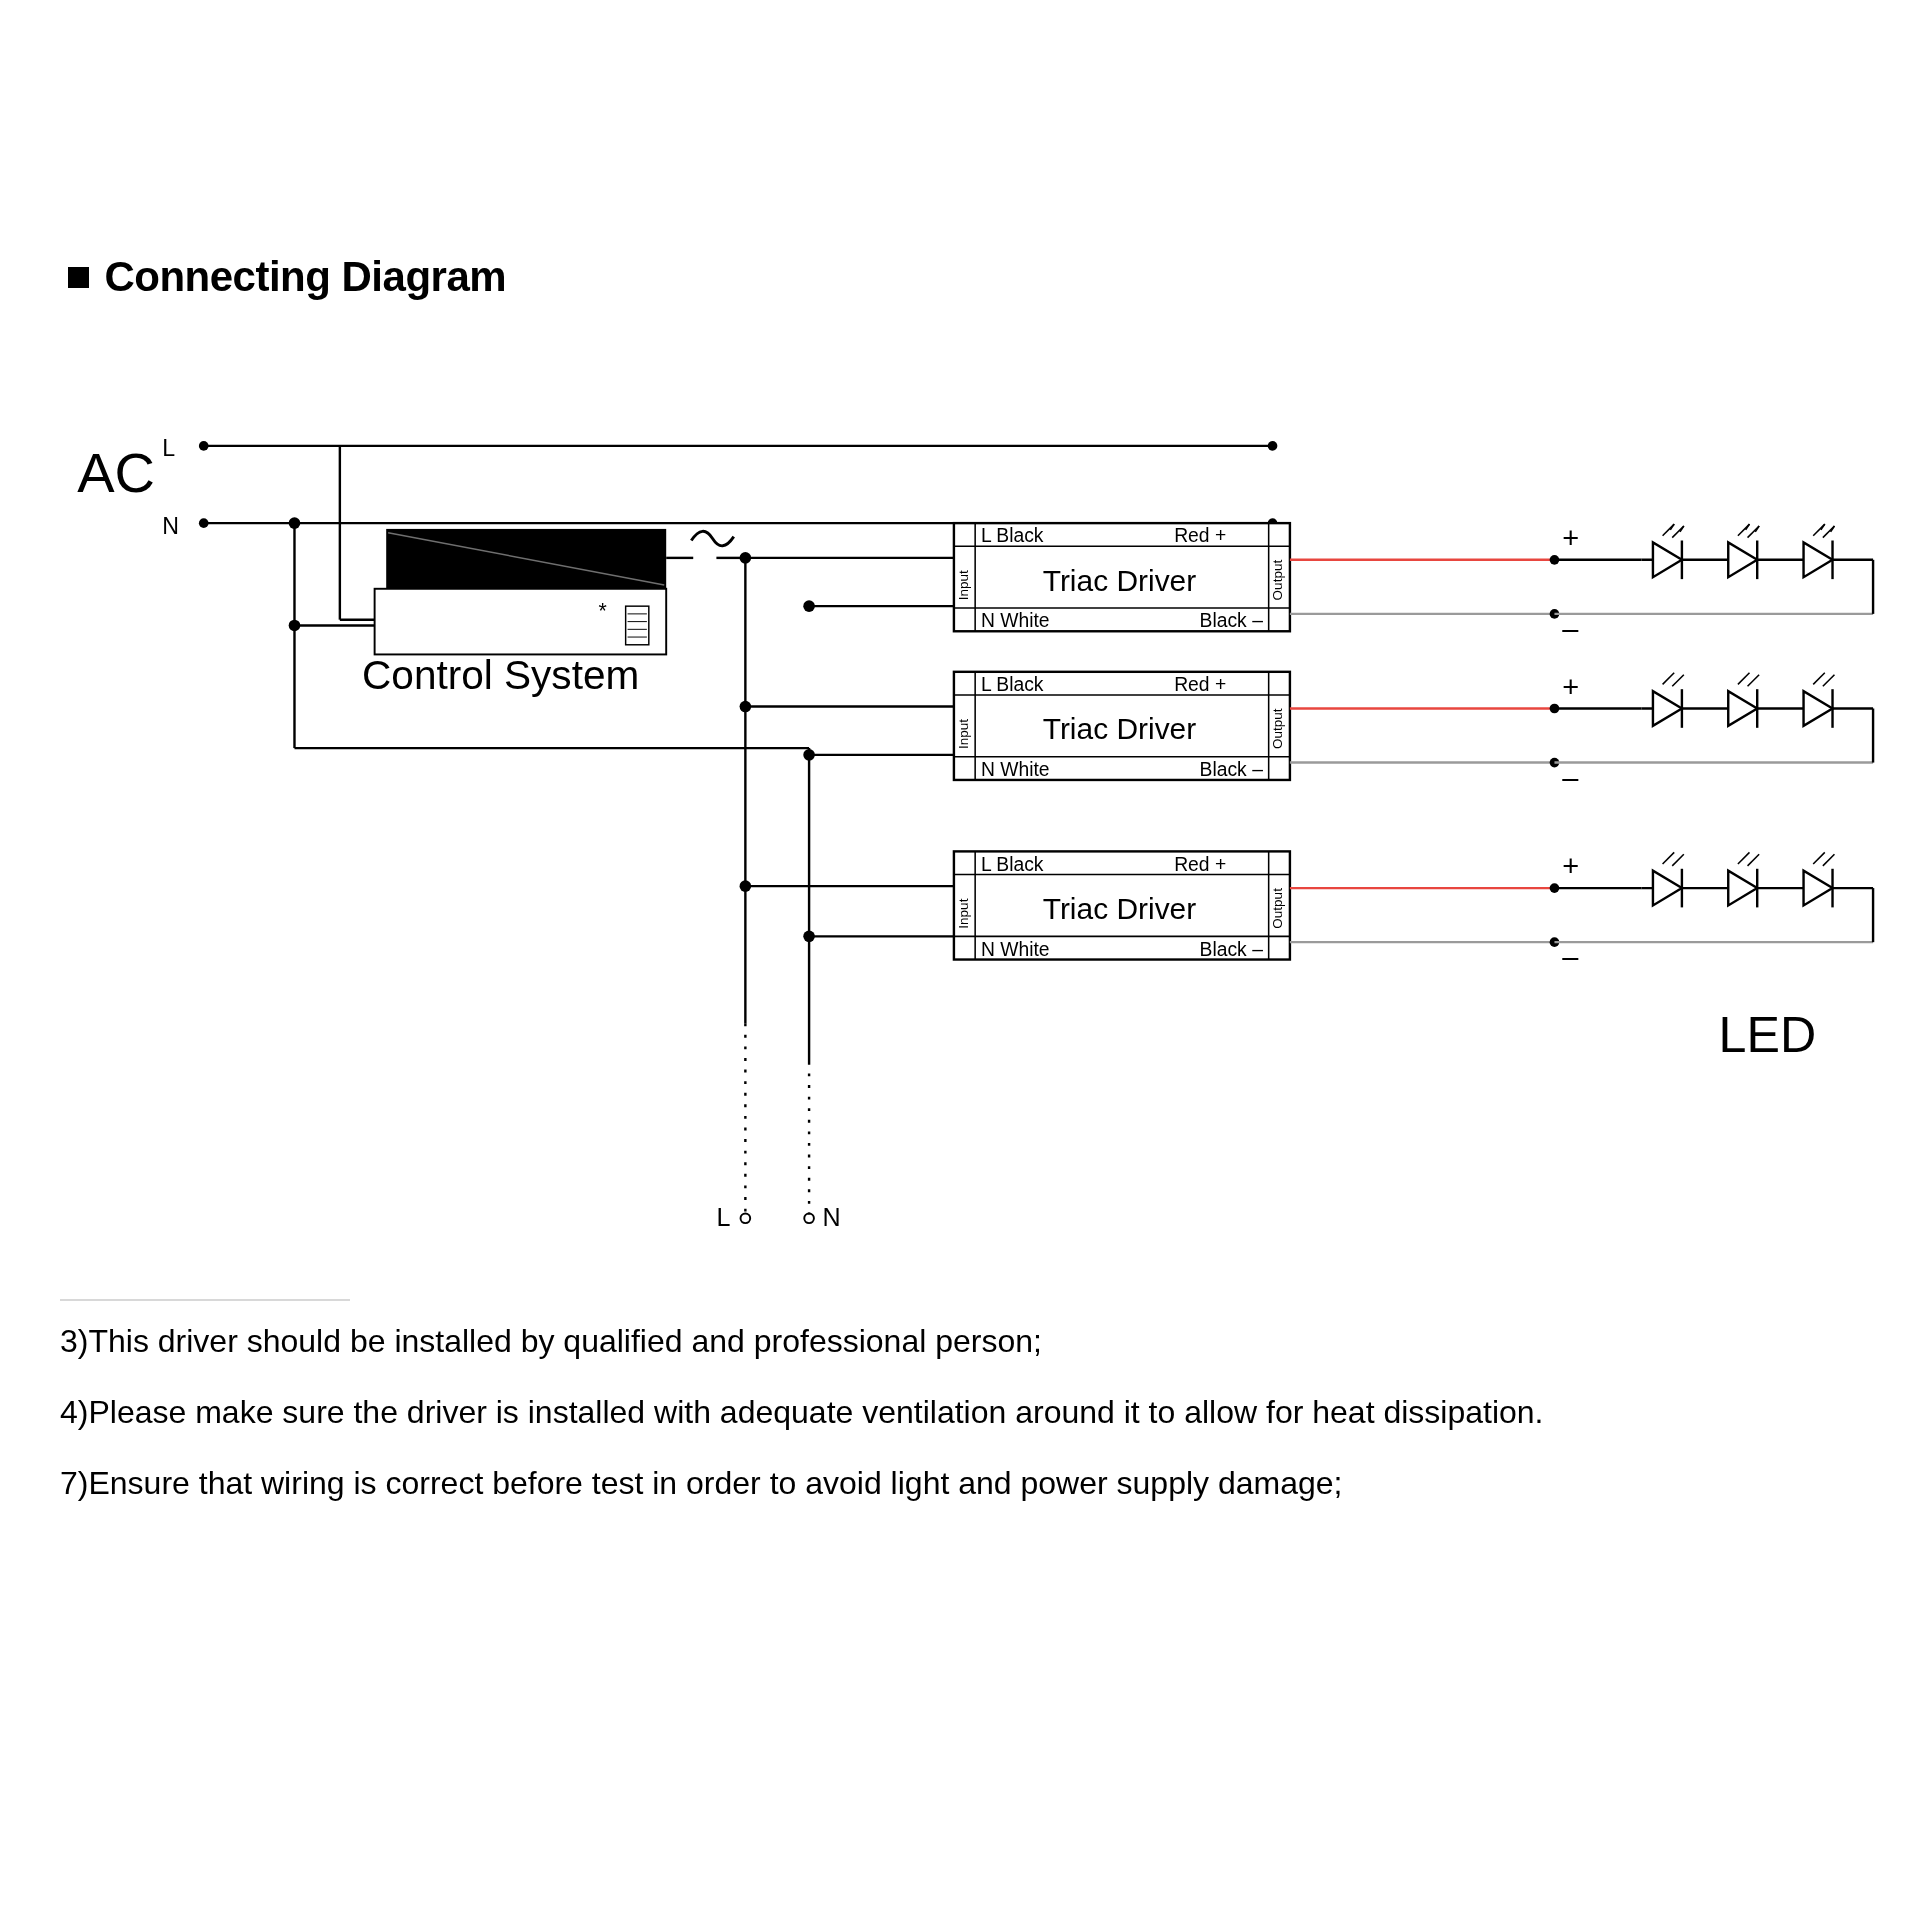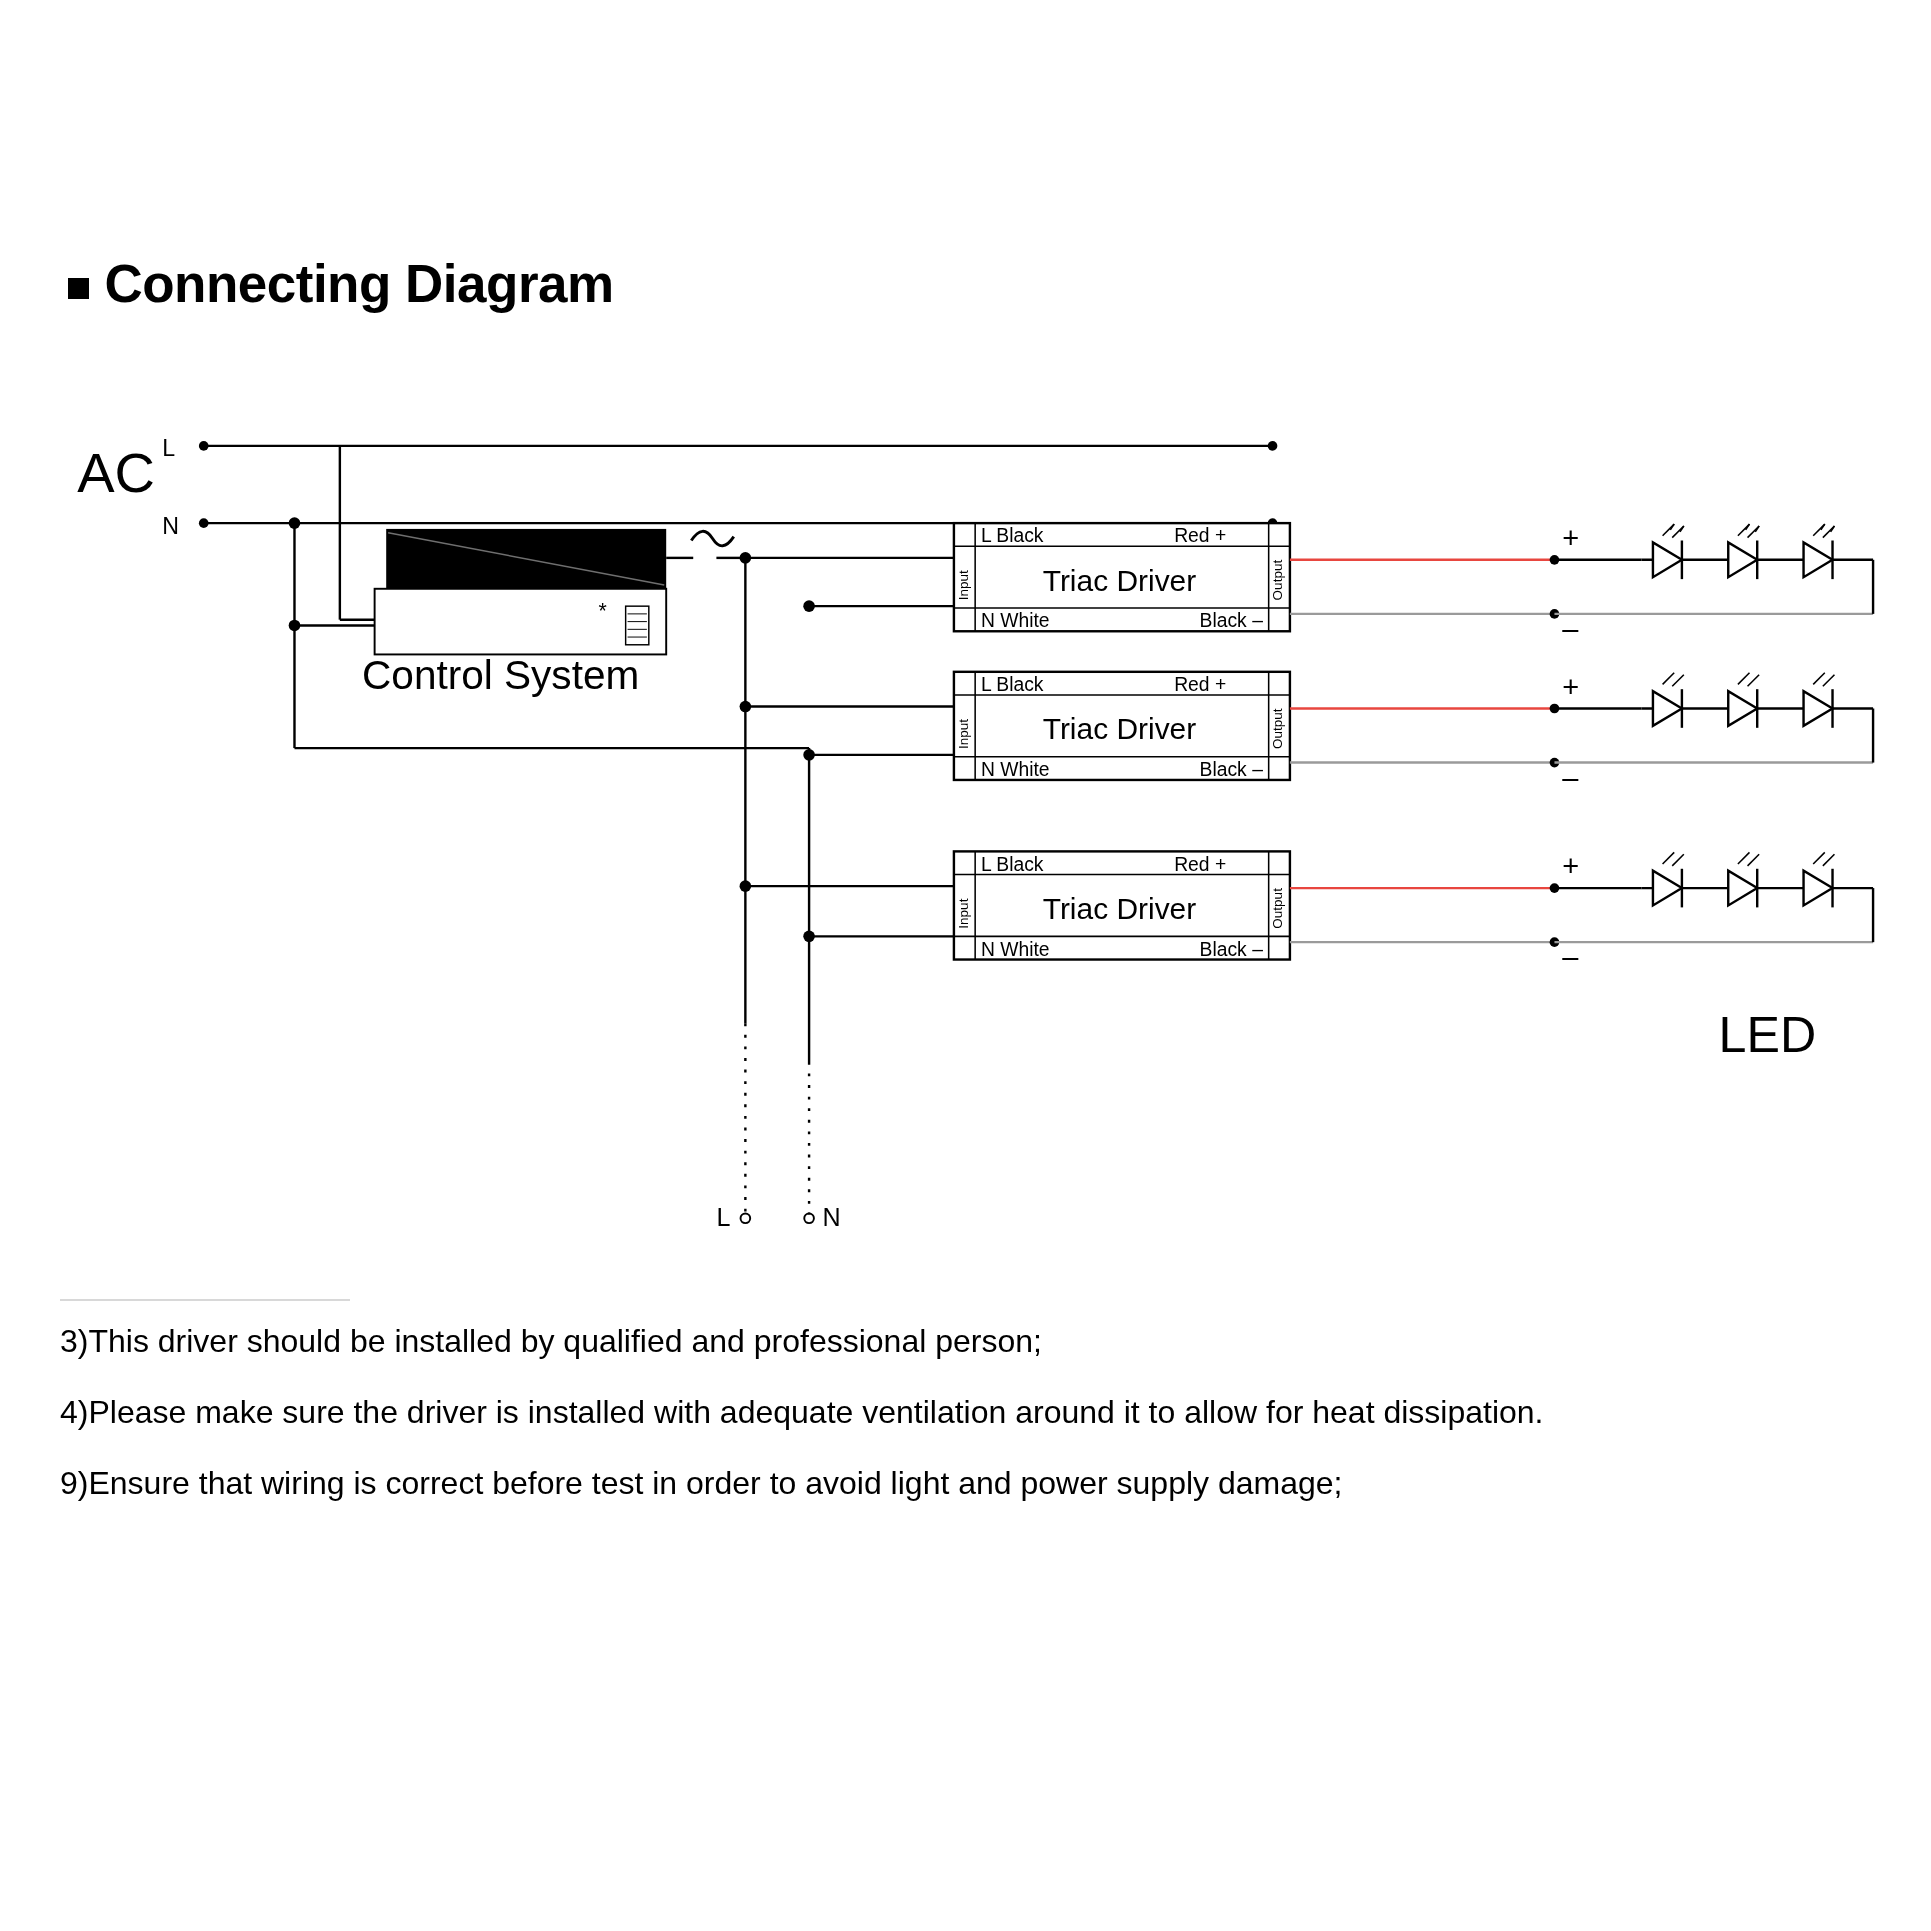--- a/index.html
+++ b/index.html
@@ -18,21 +18,21 @@
   .page {
     position: absolute;
     left: 0; top: 0;
     width: 1931px; height: 1931px;
   }
   
   .heading {
     position: absolute;
     left: 68px;
     top: 253px;
-    font-size: 53px;
+    font-size: 42px;
     font-weight: bold;
     letter-spacing: -0.5px;
     white-space: nowrap;
   }
   .heading .bullet {
     display: inline-block;
     width: 21px;
     height: 21px;
     background: #000;
     margin-right: 15.4px;
@@ -298,17 +298,17 @@
 
       <text x="1780" y="690" font-size="52">LED</text>
     </svg>
   </div>
 
   <div class="divider"></div>
 
   <div class="notes">
     <div>3)This driver should be installed by qualified and professional person;</div>
     <div>4)Please make sure the driver is installed with adequate ventilation around it to allow for heat dissipation.</div>
-    <div>9)Ensure that wiring is correct before test in order to avoid light and power supply damage;</div>
+    <div>7)Ensure that wiring is correct before test in order to avoid light and power supply damage;</div>
   </div>
 
 </div>
 
 
 </body></html>

